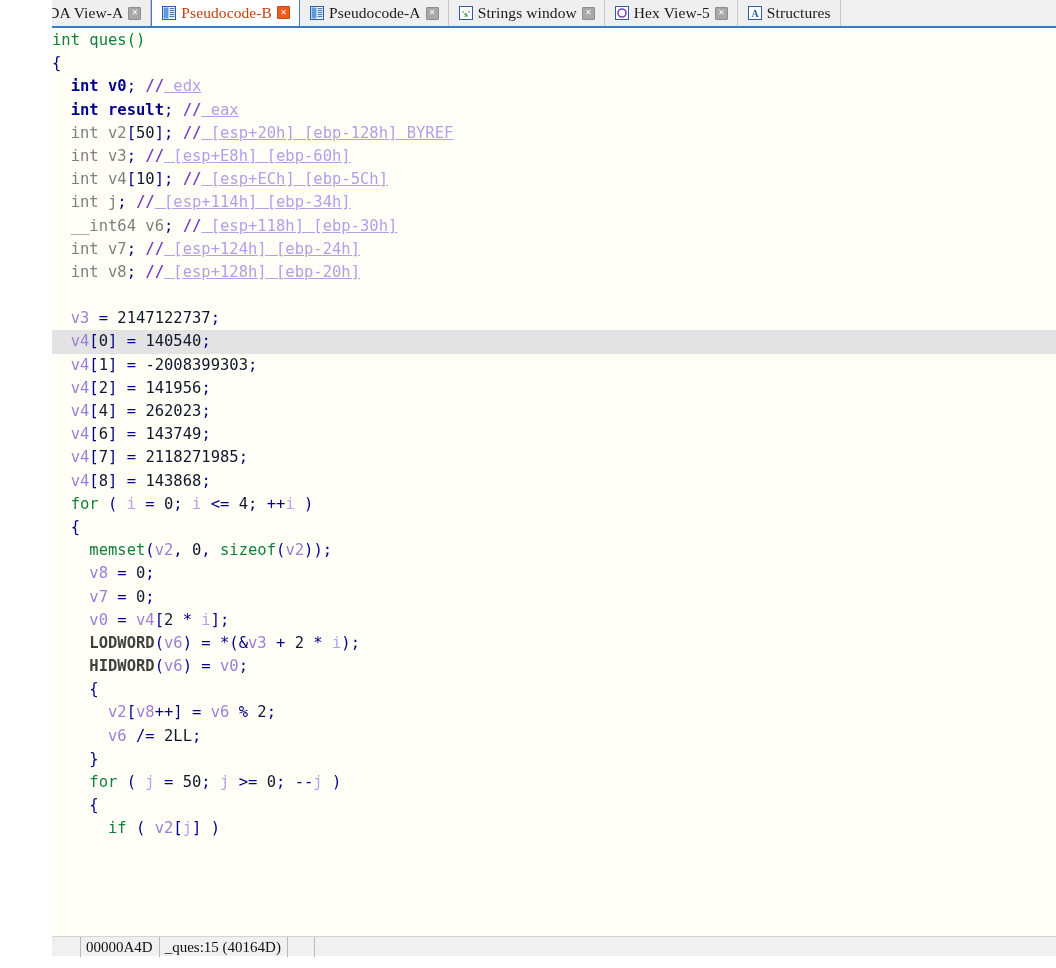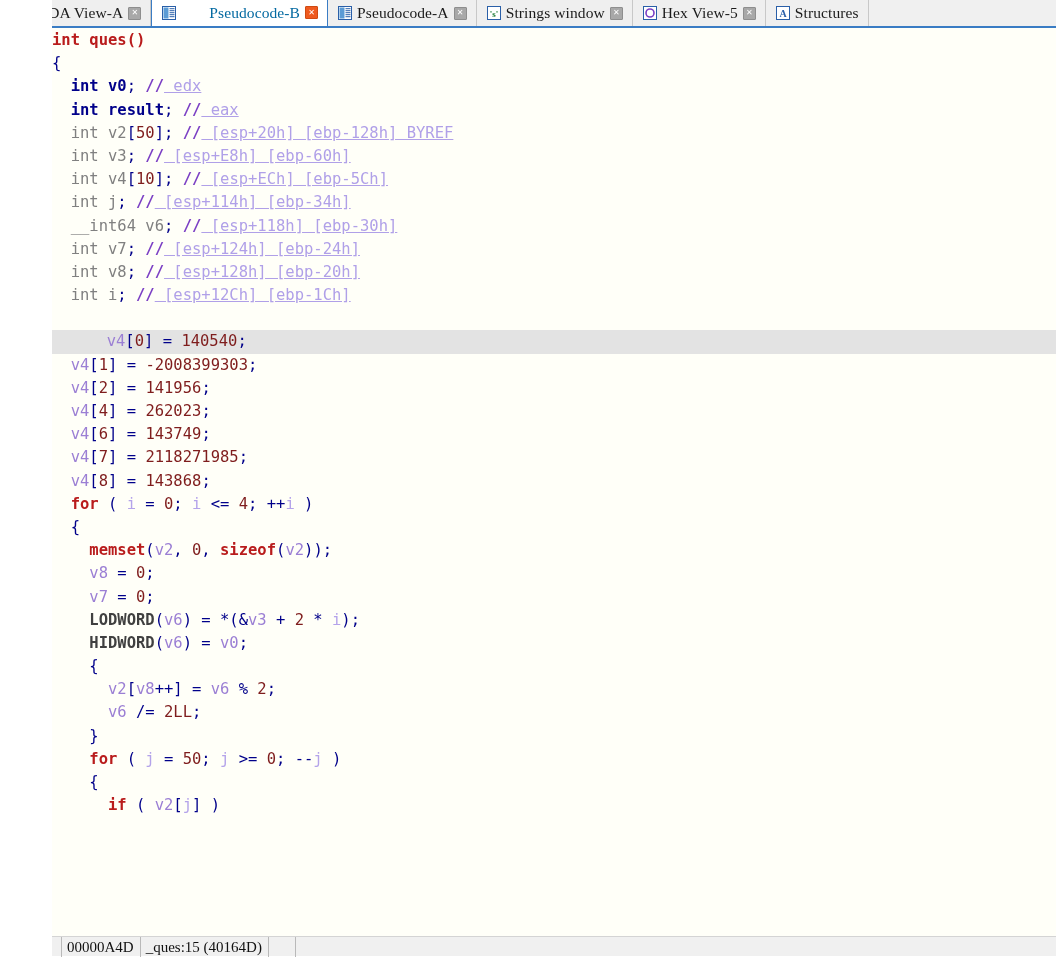--- a/index.html
+++ b/index.html
@@ -45,21 +45,21 @@
     border-right: 1px solid #3a7cc4;
     border-top: 1px solid #3a7cc4;
     height: 28px;
   }
   .tab-label {
     font-family: "Liberation Serif", serif;
     font-size: 15.5px;
     color: #1a1a1a;
     letter-spacing: 0.1px;
   }
-  .tab.active .tab-label { color: #0369a1; margin-left: 28px; }
+  .tab.active .tab-label { color: #c2410c; }
 
   
   .tab-icon {
     width: 14px;
     height: 14px;
     flex: 0 0 auto;
     display: block;
   }
 
   
@@ -103,21 +103,21 @@
     padding-top: 1px;
   }
   .line {
     position: relative;
     height: 23.2px;
     line-height: 23.2px;
     white-space: pre;
     display: flex;
     align-items: stretch;
   }
-  .line.highlight { background: #e3e3e3; gap: 36px; }
+  .line.highlight { background: #e3e3e3; }
 
   .bp {
     position: absolute;
     left: 7px;
     top: 6px;
     width: 11px;
     height: 11px;
     border-radius: 50%;
     background: #29c3f2;
   }
@@ -137,40 +137,40 @@
   }
   .src {
     flex: 1 1 auto;
     font-family: "DejaVu Sans Mono", monospace;
     font-size: 15.5px;
     letter-spacing: 0px;
     color: #00008a;
   }
 
   
-  .k   { color: #b91c1c; font-weight: bold; }   
+  .k   { color: #15803d; font-weight: normal; }   
   .ty  { color: #808080; }                      
   .tyb { color: #00008a; font-weight: bold; }   
   .var { color: #9b7fd4; }                      
   .varl{ color: #b4a3ea; }                      
-  .num { color: #7f1d1d; text-align: right; }                      
+  .num { color: #0f172a; text-align: right; }                      
   .fn  { color: #404040; font-weight: bold; }   
   .cm  { color: #b0a0e8; text-decoration: underline; }                      
   .cmm { color: #7b3fc4; font-weight: bold; }   
   .p   { color: #00008a; }                      
   .op  { color: #00008a; }                      
 
   
   #statusbar {
     height: 20px;
     background: #f0f0f0;
     border-top: 1px solid #d4d4d4;
     display: flex;
     align-items: center;
-    padding-left: 61px;
+    padding-left: 80px;
     box-sizing: border-box;
   }
   .status-cell {
     font-family: "Liberation Serif", serif;
     font-size: 15px;
     color: #111;
     padding: 1px 6px 1px 5px;
     border-right: 1px solid #b9b9b9;
     line-height: 18px;
     white-space: nowrap;
@@ -266,34 +266,35 @@
       <div class="line"><span class="lnum">2</span><span class="src"><span class="p">{</span></span></div>
       <div class="line"><span class="lnum">3</span><span class="src"><span class="p">  </span><span class="tyb">int</span><span class="tyb"> v0</span><span class="p">;</span><span class="p"> </span><span class="cmm">//</span><span class="cm"> edx</span></span></div>
       <div class="line"><span class="lnum">4</span><span class="src"><span class="p">  </span><span class="tyb">int</span><span class="tyb"> result</span><span class="p">;</span><span class="p"> </span><span class="cmm">//</span><span class="cm"> eax</span></span></div>
       <div class="line"><span class="lnum">5</span><span class="src"><span class="p">  </span><span class="ty">int</span><span class="ty"> v2</span><span class="p">[</span><span class="num">50</span><span class="p">]</span><span class="p">;</span><span class="p"> </span><span class="cmm">//</span><span class="cm"> [esp+20h] [ebp-128h] BYREF</span></span></div>
       <div class="line"><span class="lnum">6</span><span class="src"><span class="p">  </span><span class="ty">int</span><span class="ty"> v3</span><span class="p">;</span><span class="p"> </span><span class="cmm">//</span><span class="cm"> [esp+E8h] [ebp-60h]</span></span></div>
       <div class="line"><span class="lnum">7</span><span class="src"><span class="p">  </span><span class="ty">int</span><span class="ty"> v4</span><span class="p">[</span><span class="num">10</span><span class="p">]</span><span class="p">;</span><span class="p"> </span><span class="cmm">//</span><span class="cm"> [esp+ECh] [ebp-5Ch]</span></span></div>
       <div class="line"><span class="lnum">8</span><span class="src"><span class="p">  </span><span class="ty">int</span><span class="ty"> j</span><span class="p">;</span><span class="p"> </span><span class="cmm">//</span><span class="cm"> [esp+114h] [ebp-34h]</span></span></div>
       <div class="line"><span class="lnum">9</span><span class="src"><span class="p">  </span><span class="ty">__int64</span><span class="ty"> v6</span><span class="p">;</span><span class="p"> </span><span class="cmm">//</span><span class="cm"> [esp+118h] [ebp-30h]</span></span></div>
       <div class="line"><span class="lnum">10</span><span class="src"><span class="p">  </span><span class="ty">int</span><span class="ty"> v7</span><span class="p">;</span><span class="p"> </span><span class="cmm">//</span><span class="cm"> [esp+124h] [ebp-24h]</span></span></div>
       <div class="line"><span class="lnum">11</span><span class="src"><span class="p">  </span><span class="ty">int</span><span class="ty"> v8</span><span class="p">;</span><span class="p"> </span><span class="cmm">//</span><span class="cm"> [esp+128h] [ebp-20h]</span></span></div>
-      <div class="line"><span class="lnum">12</span><span class="src"><span class="p">  </span><span class="ty">int</span><span class="ty"> i</span><span class="p">;</span><span class="p"> </span><span class="cmm">//</span><span class="cm"> [esp+12Ch] [ebp-1Ch]</span></span></div>
       <div class="line"><span class="lnum">13</span><span class="src"><span class="p"></span></span></div>
+      <div class="line"><span class="bp"></span><span class="lnum">14</span><span class="src"><span class="p">  </span><span class="var">v3</span><span class="op"> = </span><span class="num">2147122737</span><span class="p">;</span></span></div>
       <div class="line highlight"><span class="bp"></span><span class="lnum">15</span><span class="src"><span class="p">  </span><span class="var">v4</span><span class="p">[</span><span class="num">0</span><span class="p">]</span><span class="op"> = </span><span class="num">140540</span><span class="p">;</span></span></div>
       <div class="line"><span class="bp"></span><span class="lnum">16</span><span class="src"><span class="p">  </span><span class="var">v4</span><span class="p">[</span><span class="num">1</span><span class="p">]</span><span class="op"> = </span><span class="num">-2008399303</span><span class="p">;</span></span></div>
       <div class="line"><span class="bp"></span><span class="lnum">17</span><span class="src"><span class="p">  </span><span class="var">v4</span><span class="p">[</span><span class="num">2</span><span class="p">]</span><span class="op"> = </span><span class="num">141956</span><span class="p">;</span></span></div>
       <div class="line"><span class="bp"></span><span class="lnum">19</span><span class="src"><span class="p">  </span><span class="var">v4</span><span class="p">[</span><span class="num">4</span><span class="p">]</span><span class="op"> = </span><span class="num">262023</span><span class="p">;</span></span></div>
       <div class="line"><span class="bp"></span><span class="lnum">21</span><span class="src"><span class="p">  </span><span class="var">v4</span><span class="p">[</span><span class="num">6</span><span class="p">]</span><span class="op"> = </span><span class="num">143749</span><span class="p">;</span></span></div>
       <div class="line"><span class="bp"></span><span class="lnum">22</span><span class="src"><span class="p">  </span><span class="var">v4</span><span class="p">[</span><span class="num">7</span><span class="p">]</span><span class="op"> = </span><span class="num">2118271985</span><span class="p">;</span></span></div>
       <div class="line"><span class="bp"></span><span class="lnum">23</span><span class="src"><span class="p">  </span><span class="var">v4</span><span class="p">[</span><span class="num">8</span><span class="p">]</span><span class="op"> = </span><span class="num">143868</span><span class="p">;</span></span></div>
       <div class="line"><span class="bp"></span><span class="lnum">24</span><span class="src"><span class="p">  </span><span class="k">for</span><span class="p"> ( </span><span class="varl">i</span><span class="op"> = </span><span class="num">0</span><span class="p">; </span><span class="varl">i</span><span class="op"> &lt;= </span><span class="num">4</span><span class="op">; ++</span><span class="varl">i</span><span class="p"> )</span></span></div>
       <div class="line"><span class="lnum">25</span><span class="src"><span class="p">  {</span></span></div>
       <div class="line"><span class="bp"></span><span class="lnum">26</span><span class="src"><span class="p">    </span><span class="k">memset</span><span class="p">(</span><span class="var">v2</span><span class="p">, </span><span class="num">0</span><span class="p">, </span><span class="k">sizeof</span><span class="p">(</span><span class="var">v2</span><span class="p">));</span></span></div>
       <div class="line"><span class="bp"></span><span class="lnum">27</span><span class="src"><span class="p">    </span><span class="var">v8</span><span class="op"> = </span><span class="num">0</span><span class="p">;</span></span></div>
       <div class="line"><span class="bp"></span><span class="lnum">28</span><span class="src"><span class="p">    </span><span class="var">v7</span><span class="op"> = </span><span class="num">0</span><span class="p">;</span></span></div>
+      <div class="line"><span class="bp"></span><span class="lnum">29</span><span class="src"><span class="p">    </span><span class="var">v0</span><span class="op"> = </span><span class="var">v4</span><span class="p">[</span><span class="num">2</span><span class="op"> * </span><span class="varl">i</span><span class="p">];</span></span></div>
       <div class="line"><span class="bp"></span><span class="lnum">30</span><span class="src"><span class="p">    </span><span class="fn">LODWORD</span><span class="p">(</span><span class="var">v6</span><span class="op">) = *(&amp;</span><span class="var">v3</span><span class="op"> + </span><span class="num">2</span><span class="op"> * </span><span class="varl">i</span><span class="p">);</span></span></div>
       <div class="line"><span class="bp"></span><span class="lnum">31</span><span class="src"><span class="p">    </span><span class="fn">HIDWORD</span><span class="p">(</span><span class="var">v6</span><span class="op">) = </span><span class="var">v0</span><span class="p">;</span></span></div>
       <div class="line"><span class="lnum">33</span><span class="src"><span class="p">    {</span></span></div>
       <div class="line"><span class="bp"></span><span class="lnum">34</span><span class="src"><span class="p">      </span><span class="var">v2</span><span class="p">[</span><span class="var">v8</span><span class="op">++] = </span><span class="var">v6</span><span class="op"> % </span><span class="num">2</span><span class="p">;</span></span></div>
       <div class="line"><span class="bp"></span><span class="lnum">35</span><span class="src"><span class="p">      </span><span class="var">v6</span><span class="op"> /= </span><span class="num">2LL</span><span class="p">;</span></span></div>
       <div class="line"><span class="lnum">36</span><span class="src"><span class="p">    }</span></span></div>
       <div class="line"><span class="bp"></span><span class="lnum">37</span><span class="src"><span class="p">    </span><span class="k">for</span><span class="p"> ( </span><span class="varl">j</span><span class="op"> = </span><span class="num">50</span><span class="p">; </span><span class="varl">j</span><span class="op"> &gt;= </span><span class="num">0</span><span class="op">; --</span><span class="varl">j</span><span class="p"> )</span></span></div>
       <div class="line"><span class="lnum">38</span><span class="src"><span class="p">    {</span></span></div>
       <div class="line"><span class="bp"></span><span class="lnum">39</span><span class="src"><span class="p">      </span><span class="k">if</span><span class="p"> ( </span><span class="var">v2</span><span class="p">[</span><span class="varl">j</span><span class="p">] )</span></span></div>
     </div>

